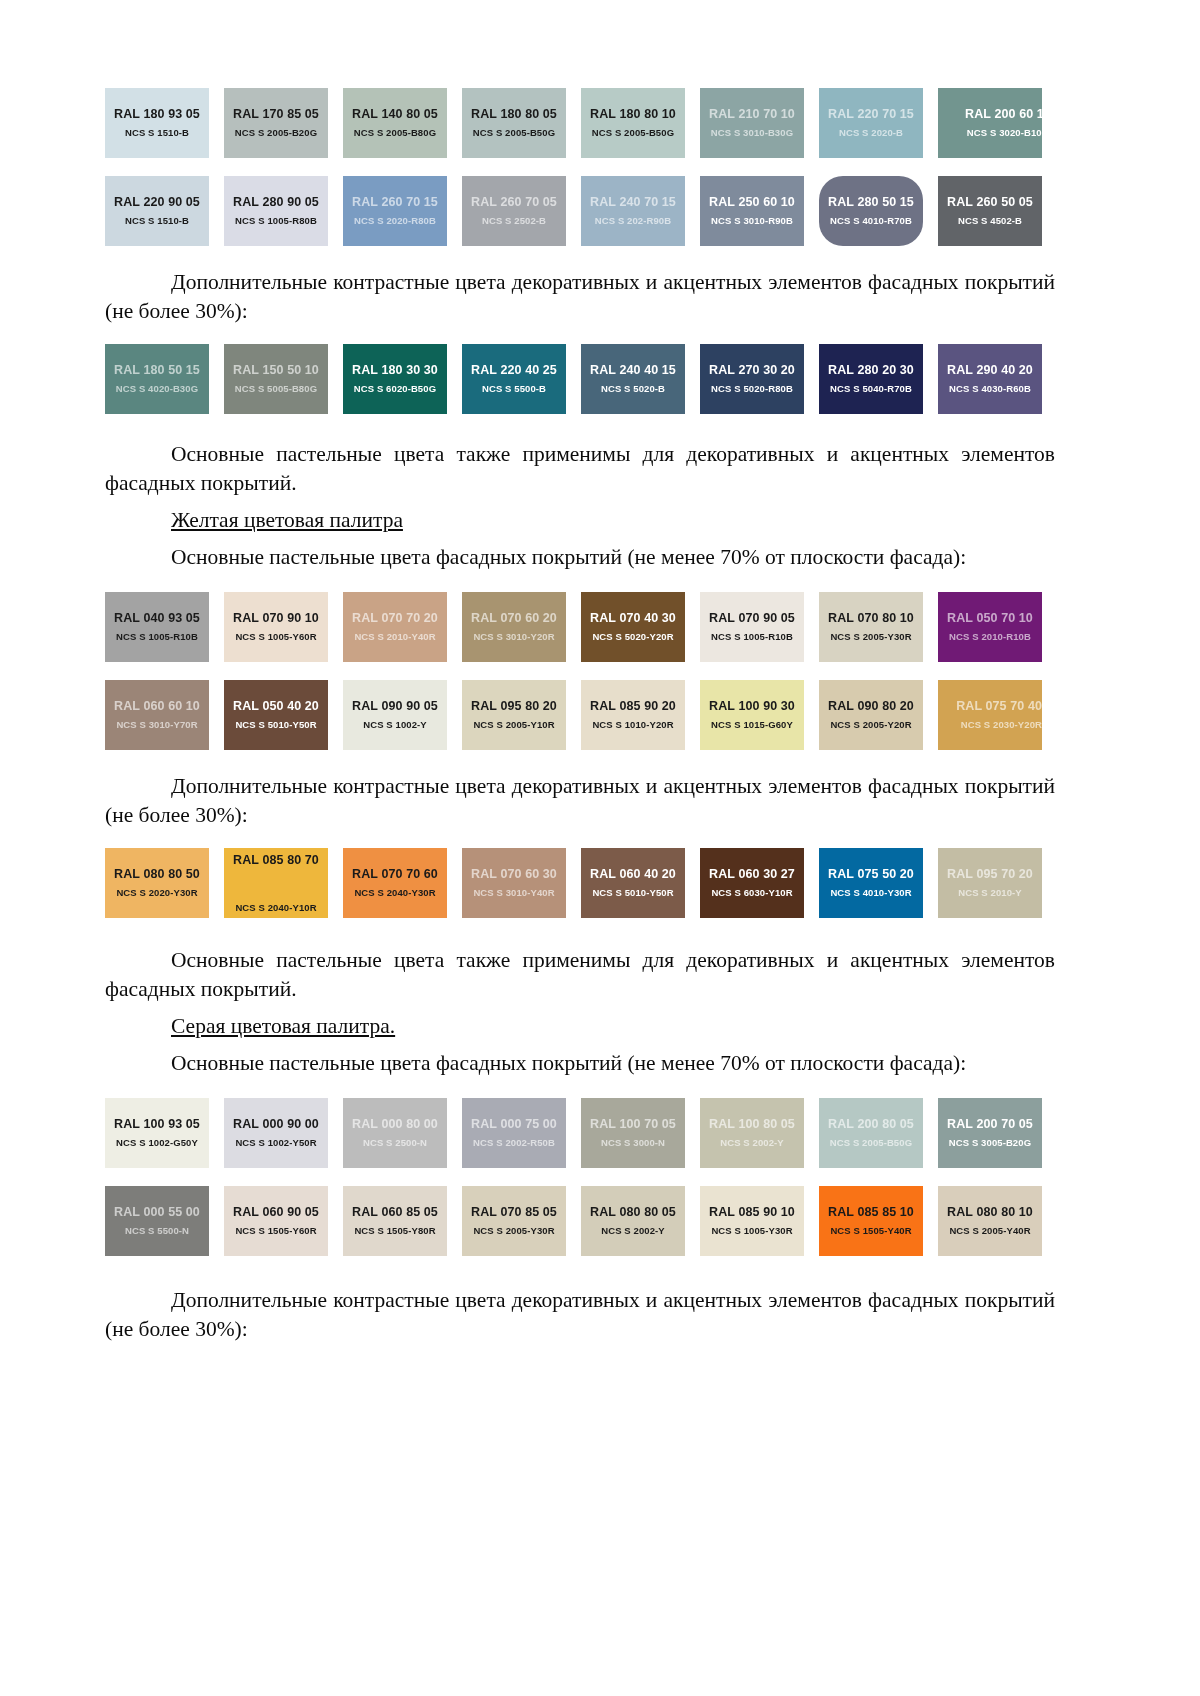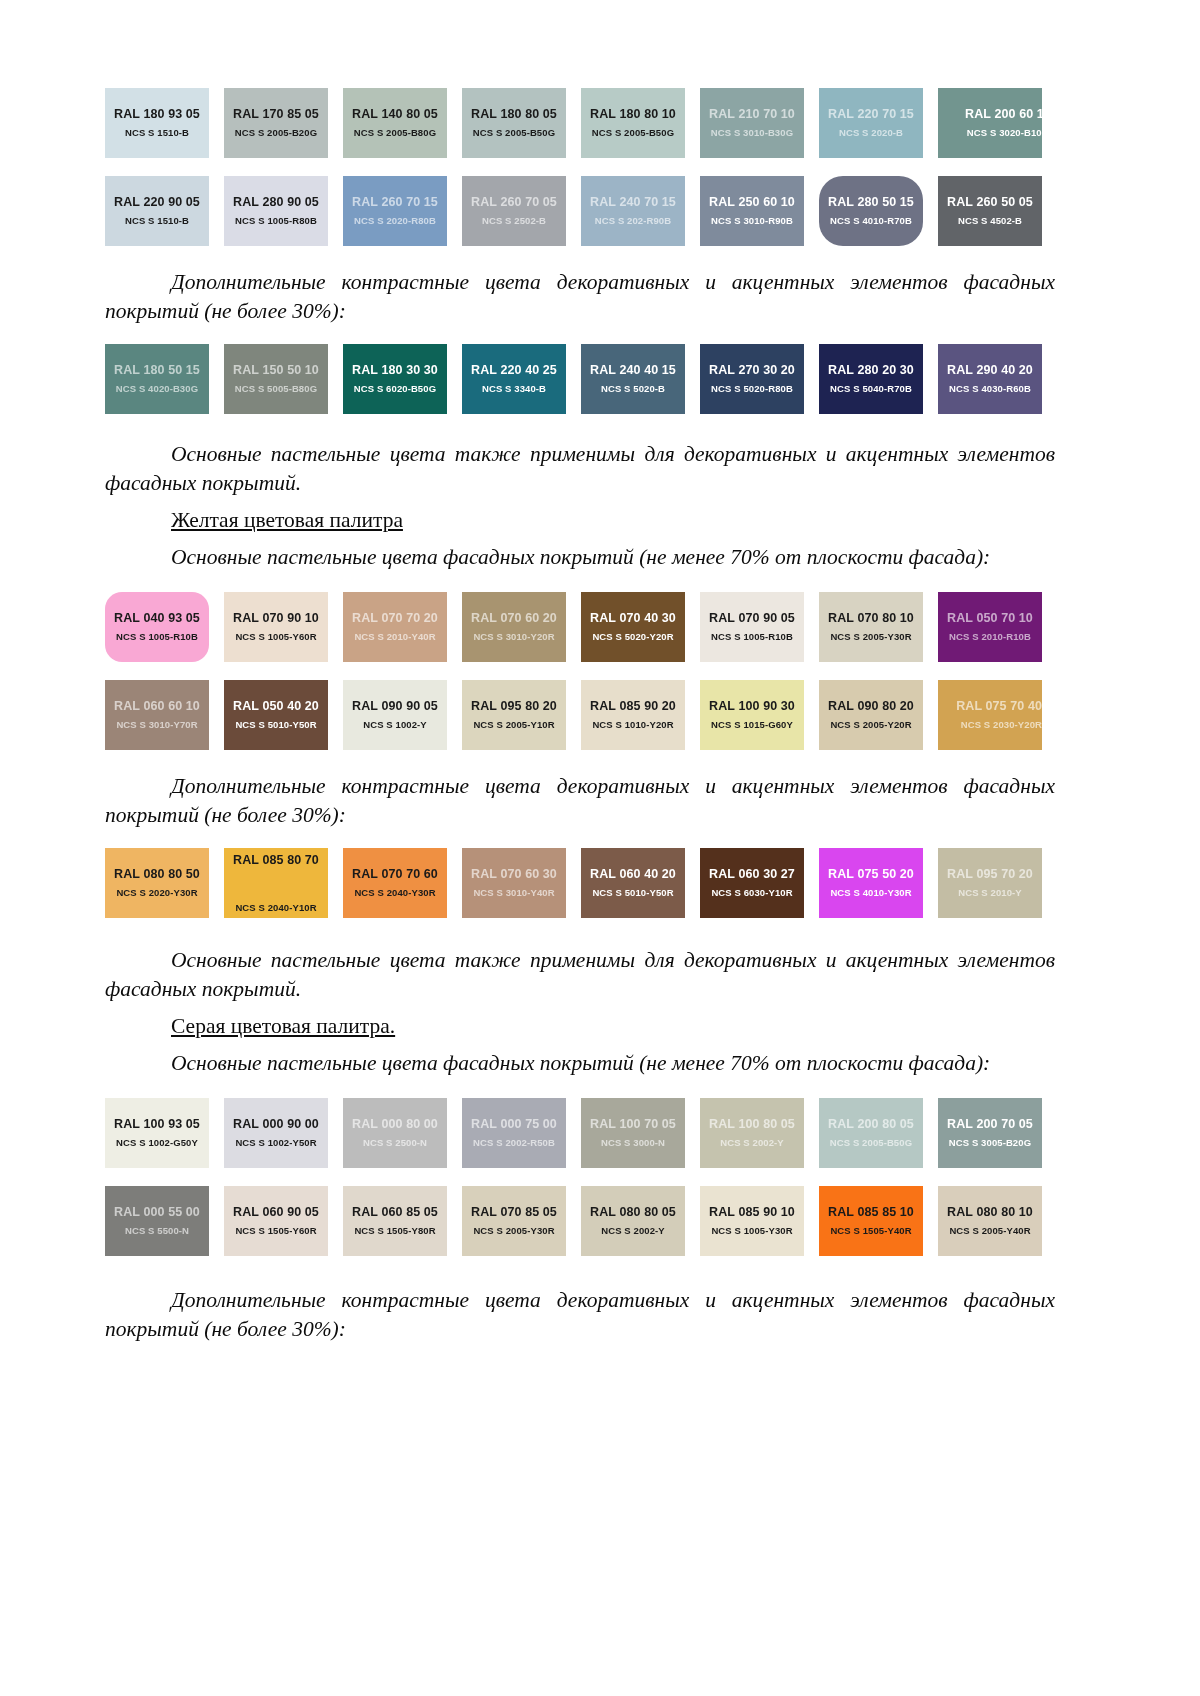--- a/index.html
+++ b/index.html
@@ -27,21 +27,20 @@
     font-family: "Liberation Serif", "DejaVu Serif", serif;
     font-size: 21.5px;
     line-height: 29px;
     color: #0b0b0b;
     text-align: justify;
     text-indent: 66px;
     margin: 0;
     padding: 0;
     -webkit-hyphens: none;
     hyphens: none;
-    font-style: italic;
   }
 
   .subhead {
     font-family: "Liberation Serif", "DejaVu Serif", serif;
     font-size: 21.5px;
     line-height: 29px;
     color: #0b0b0b;
     text-indent: 66px;
     margin: 0;
   }
@@ -196,21 +195,21 @@
         <div class="swatch dark faded" style="background: rgb(127, 134, 125);">
           <div class="ral">RAL 150 50 10</div>
           <div class="ncs">NCS S 5005-B80G</div>
         </div>
         <div class="swatch dark" style="background: rgb(13, 99, 87);">
           <div class="ral">RAL 180 30 30</div>
           <div class="ncs">NCS S 6020-B50G</div>
         </div>
         <div class="swatch dark" style="background: rgb(26, 107, 125);">
           <div class="ral">RAL 220 40 25</div>
-          <div class="ncs">NCS S 3340-B</div>
+          <div class="ncs">NCS S 5500-B</div>
         </div>
         <div class="swatch dark" style="background: rgb(72, 102, 122);">
           <div class="ral">RAL 240 40 15</div>
           <div class="ncs">NCS S 5020-B</div>
         </div>
         <div class="swatch dark" style="background: rgb(45, 65, 97);">
           <div class="ral">RAL 270 30 20</div>
           <div class="ncs">NCS S 5020-R80B</div>
         </div>
         <div class="swatch dark" style="background: rgb(30, 35, 82);">
@@ -233,21 +232,21 @@
       <span class="u">Желтая цветовая палитра</span>
     </p>
 
     <div class="spacer-8"></div>
 
     <p class="para">Основные пастельные цвета фасадных покрытий (не менее 70% от плоскости фасада):</p>
 
     <div class="spacer-20"></div>
 
     <div class="swatch-row">
-        <div class="swatch light" style="background: #f9a8d4; border-radius: 17px;">
+        <div class="swatch light" style="background: #a3a3a3;">
           <div class="ral">RAL 040 93 05</div>
           <div class="ncs">NCS S 1005-R10B</div>
         </div>
         <div class="swatch light" style="background: rgb(237, 223, 208);">
           <div class="ral">RAL 070 90 10</div>
           <div class="ncs">NCS S 1005-Y60R</div>
         </div>
         <div class="swatch dark faded" style="background: rgb(201, 163, 134);">
           <div class="ral">RAL 070 70 20</div>
           <div class="ncs">NCS S 2010-Y40R</div>
@@ -335,21 +334,21 @@
           <div class="ncs">NCS S 3010-Y40R</div>
         </div>
         <div class="swatch dark" style="background: rgb(124, 91, 73);">
           <div class="ral">RAL 060 40 20</div>
           <div class="ncs">NCS S 5010-Y50R</div>
         </div>
         <div class="swatch dark" style="background: rgb(84, 48, 28);">
           <div class="ral">RAL 060 30 27</div>
           <div class="ncs">NCS S 6030-Y10R</div>
         </div>
-        <div class="swatch dark" style="background: #d946ef;">
+        <div class="swatch dark" style="background: #0369a1;">
           <div class="ral">RAL 075 50 20</div>
           <div class="ncs">NCS S 4010-Y30R</div>
         </div>
         <div class="swatch dark faded" style="background: rgb(195, 189, 164);">
           <div class="ral">RAL 095 70 20</div>
           <div class="ncs">NCS S 2010-Y</div>
         </div>
       </div>
 
     <div class="spacer-28"></div>

